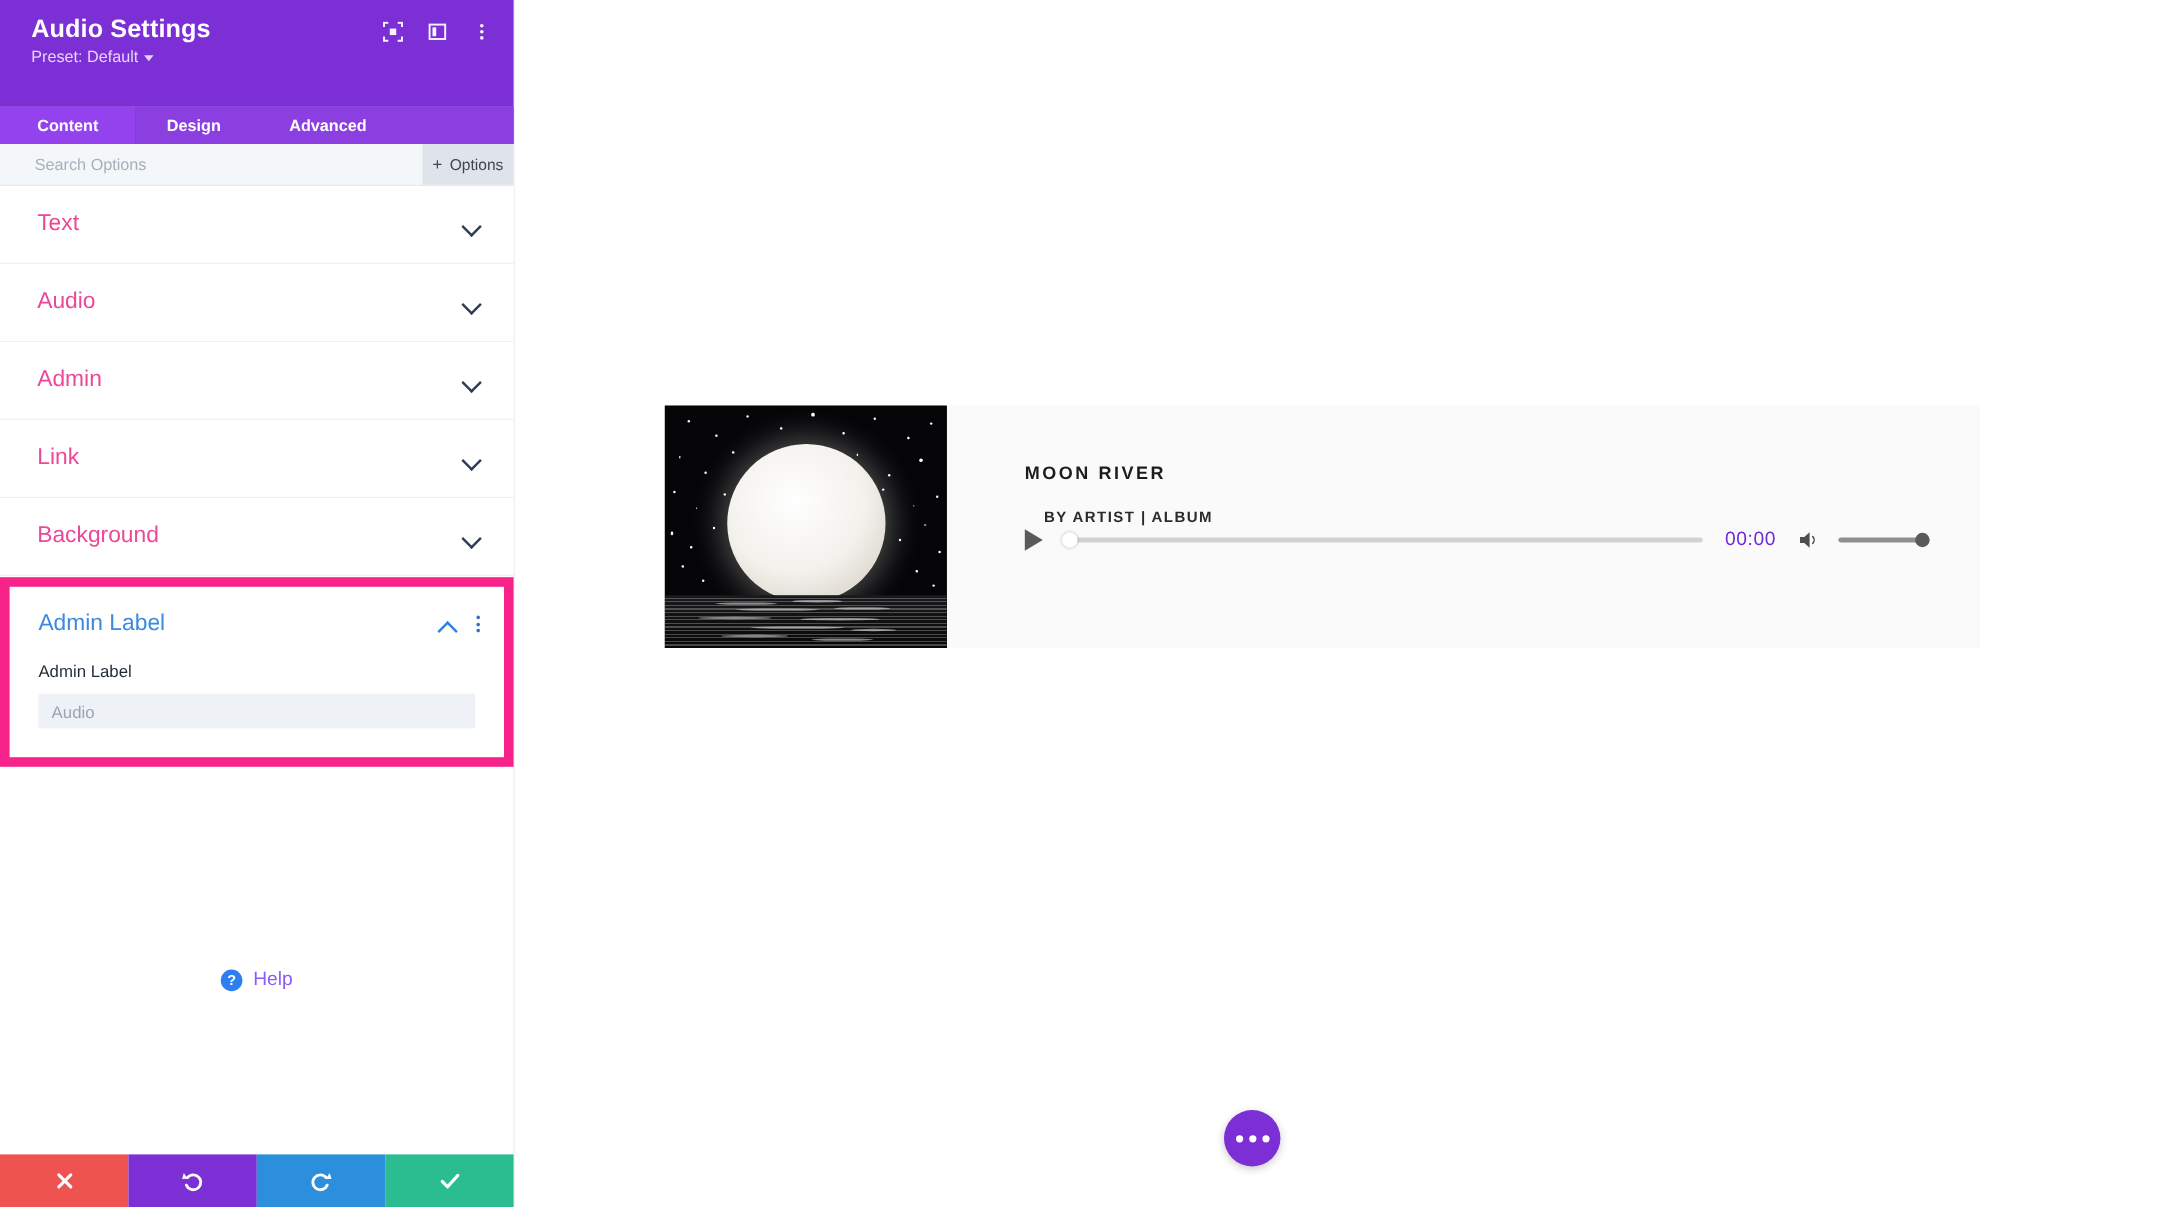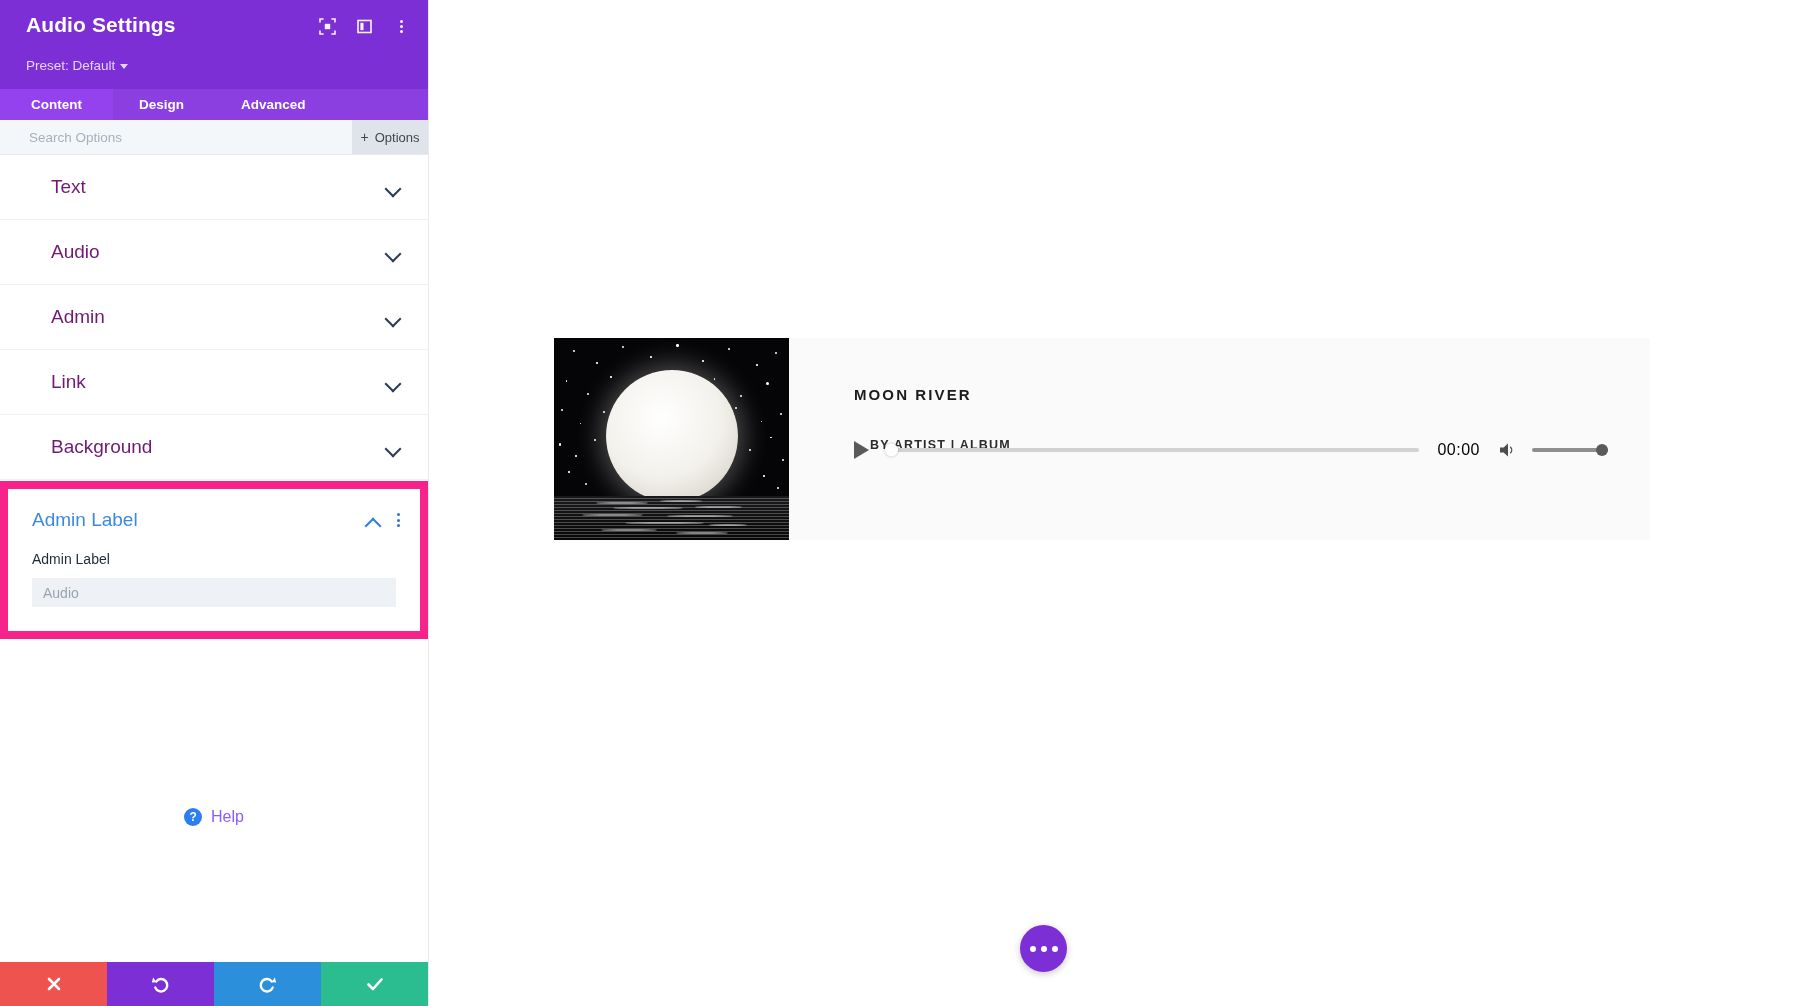--- a/index.html
+++ b/index.html
@@ -58,21 +58,21 @@
   }
   .hdr-icon {
     width: 17px; height: 17px;
     display: flex; align-items: center; justify-content: center;
     cursor: pointer;
     opacity: .95;
   }
   .preset-line {
     color: #e6d4f8;
     font-size: 13.5px;
-    margin-top: 20px;
+    margin-top: 2px;
     cursor: pointer;
     display: inline-flex;
     align-items: center;
     gap: 5px;
     justify-content: space-between;
   }
   .caret-dn {
     width: 0; height: 0;
     border-left: 4px solid transparent;
     border-right: 4px solid transparent;
@@ -143,23 +143,22 @@
     height: 65px;
     display: flex;
     align-items: center;
     justify-content: space-between;
     padding: 0 27px 0 31px;
     border-bottom: 1px solid #eef1f5;
     cursor: pointer;
   }
   .section-label {
     font-size: 19px;
-    color: #701a75;
+    color: #ec4899;
     font-weight: normal;
-    margin-left: 20px;
   }
   .chev {
     width: 15px; height: 9px;
     position: relative;
   }
   .chev::before {
     content: "";
     position: absolute;
     left: 1px; top: 0px;
     width: 10px; height: 10px;
@@ -341,21 +340,21 @@
     padding: 48px 0 0 65px;
     position: relative;
   }
   .track-title {
     font-size: 15px;
     font-weight: bold;
     letter-spacing: 2.1px;
     color: #1c1c1c;
   }
   .track-sub {
-    margin-top: 35px;
+    margin-top: 21px;
     font-size: 12.5px;
     font-weight: bold;
     letter-spacing: 1.2px;
     color: #2b2b2b;
     padding-left: 16px;
   }
 
   .player-bar {
     position: absolute;
     left: 65px;
@@ -393,21 +392,21 @@
     position: absolute;
     left: 0; top: 50%;
     transform: translateY(-50%);
     width: 13px; height: 13px;
     border-radius: 50%;
     background: #ffffff;
     box-shadow: 0 0 3px rgba(0,0,0,.25);
   }
   .time-label {
     font-size: 16px;
-    color: #000000;
+    color: #6d28d9;
     letter-spacing: .5px;
     flex: none;
     margin-right: 18px;
   }
   .speaker {
     flex: none;
     width: 20px; height: 18px;
     position: relative;
     cursor: pointer;
     margin-right: 14px;

